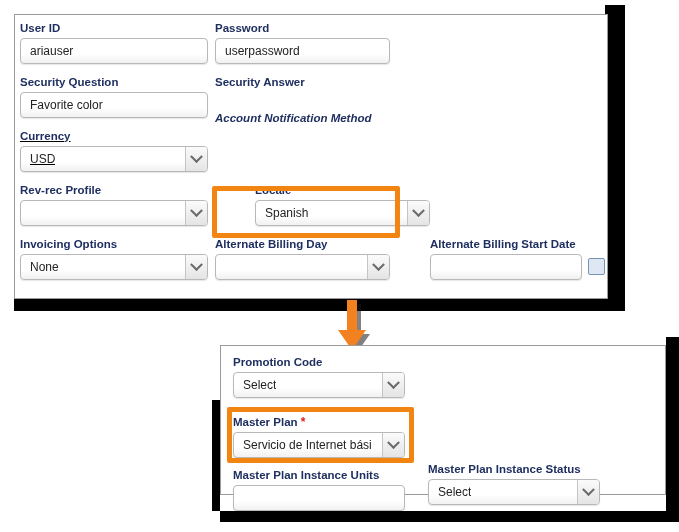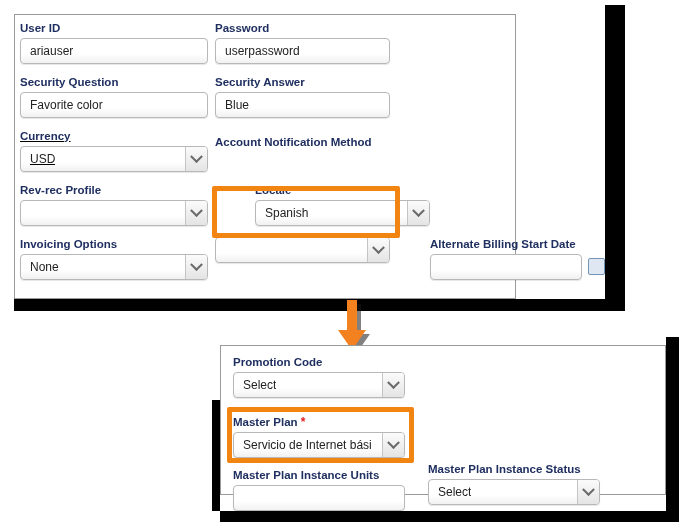--- a/index.html
+++ b/index.html
@@ -20,21 +20,21 @@
     position: absolute;
     background: #ffffff;
     border: 1px solid #9a9a9a;
     box-sizing: border-box;
   }
   .panel-shadow {
     position: absolute;
     background: #000000;
   }
 
-  #panel-top      { left: 14px;  top: 14px;  width: 502px;  height: 285px; }
+  #panel-top      { left: 14px;  top: 14px;  width: 594px;  height: 285px; }
   #panel-top-sh-r { left: 605px; top: 5px;   width: 20px;   height: 294px; }
   #panel-top-sh-b { left: 14px;  top: 299px; width: 611px;  height: 12px;  }
 
   #panel-bot      { left: 220px; top: 345px; width: 446px;  height: 150px; }
   #panel-bot-sh-r { left: 666px; top: 337px; width: 13px;   height: 174px; }
   #panel-bot-sh-b { left: 220px; top: 511px; width: 459px;  height: 11px;  }
   #panel-bot-sh-l { left: 212px; top: 400px; width: 8px;    height: 111px; }
 
   
   .field { position: absolute; }
@@ -159,36 +159,33 @@
 
   <div class="field" style="left:5px; top:60px; width:188px;">
     <span class="flabel">Security Question</span>
     <div class="ctl">
       <span class="val">Favorite color</span>
     </div>
   </div>
 
   <div class="field" style="left:200px; top:60px; width:175px;">
     <span class="flabel">Security Answer</span>
-    <div class="ctl">
-      <span class="val">Blue</span>
-    </div>
   </div>
 
   <div class="field" style="left:5px; top:114px; width:188px;text-decoration:underline;">
     <span class="flabel">Currency</span>
     <div class="ctl sel">
       <span class="val">USD</span>
       <span class="arrowbox">
           <i></i>
         </span>
     </div>
   </div>
 
-  <div class="field" style="left:200px; top:120px; width:175px;">
+  <div class="field" style="left:200px; top:96px; width:175px;font-style:italic;">
     <span class="flabel">Account Notification Method</span>
   </div>
 
   <div class="field" style="left:5px; top:168px; width:188px;">
     <span class="flabel">Rev-rec Profile</span>
     <div class="ctl sel">
       <span class="val"></span>
       <span class="arrowbox">
           <i></i>
         </span>
@@ -209,20 +206,21 @@
     <span class="flabel">Invoicing Options</span>
     <div class="ctl sel">
       <span class="val">None</span>
       <span class="arrowbox">
           <i></i>
         </span>
     </div>
   </div>
 
   <div class="field" style="left:200px; top:222px; width:175px;">
+    <span class="flabel">Alternate Billing Day</span>
     <div class="ctl sel">
       <span class="val"></span>
       <span class="arrowbox">
           <i></i>
         </span>
     </div>
   </div>
 
   <div class="field" style="left:395px; top:222px; width:175px;margin-left:20px;">
     <span class="flabel">Alternate Billing Start Date</span>

